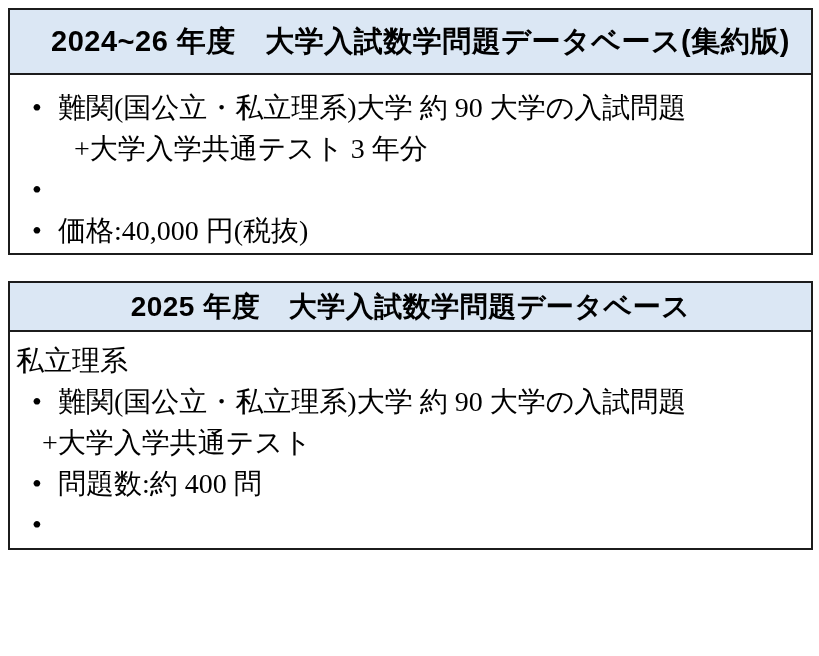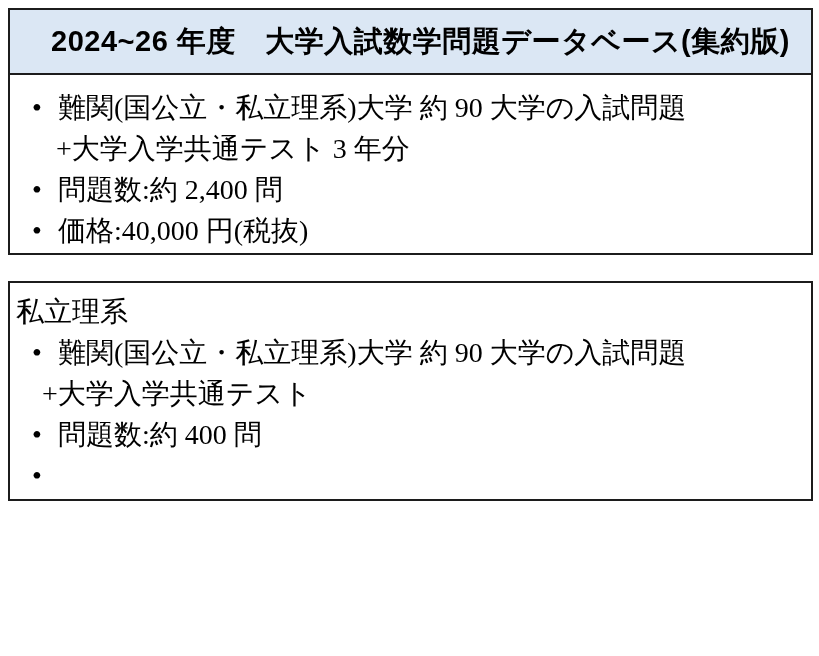--- a/index.html
+++ b/index.html
@@ -40,21 +40,21 @@
     font-size: 28px;
     line-height: 41px;
     padding: 12px 8px 2px 22px;
   }
   .bullet-row { display: flex; align-items: flex-start; }
   .bullet {
     flex: none;
     width: 26px;
     font-family: "Liberation Serif", serif;
   }
-  .cont-row { margin-left: 24px; }
+  .cont-row { margin-left: 42px; }
   
   .box2 { margin-top: 26px; }
   .year-row {
     height: 49px;
     background: var(--header-fill);
     border-bottom: 2px solid var(--border);
     display: flex; align-items: center; justify-content: center;
   }
   .year-row span {
     font-family: "Liberation Sans", sans-serif;
@@ -82,30 +82,32 @@
       <h1>2024~26 年度　大学入試数学問題データベース(集約版)</h1>
     </header>
     <div class="box-body">
       <div class="bullet-row">
         <span class="bullet">•</span>
         <span>難関(国公立・私立理系)大学 約 90 大学の入試問題</span>
       </div>
       <div class="cont-row">+大学入学共通テスト 3 年分</div>
       <div class="bullet-row">
         <span class="bullet">•</span>
-        <span>問題数:約 2,400 問</span>
       </div>
       <div class="bullet-row">
         <span class="bullet">•</span>
         <span>価格:40,000 円(税抜)</span>
       </div>
     </div>
   </section>
 
   <section class="box box2">
+    <div class="year-row">
+      <span>2025 年度　大学入試数学問題データベース</span>
+    </div>
     <div class="box2-body">
       <div>私立理系</div>
       <div class="bullet-row indent">
         <span class="bullet">•</span>
         <span>難関(国公立・私立理系)大学 約 90 大学の入試問題</span>
       </div>
       <div class="cont-row">+大学入学共通テスト</div>
       <div class="bullet-row indent">
         <span class="bullet">•</span>
         <span>問題数:約 400 問</span>

